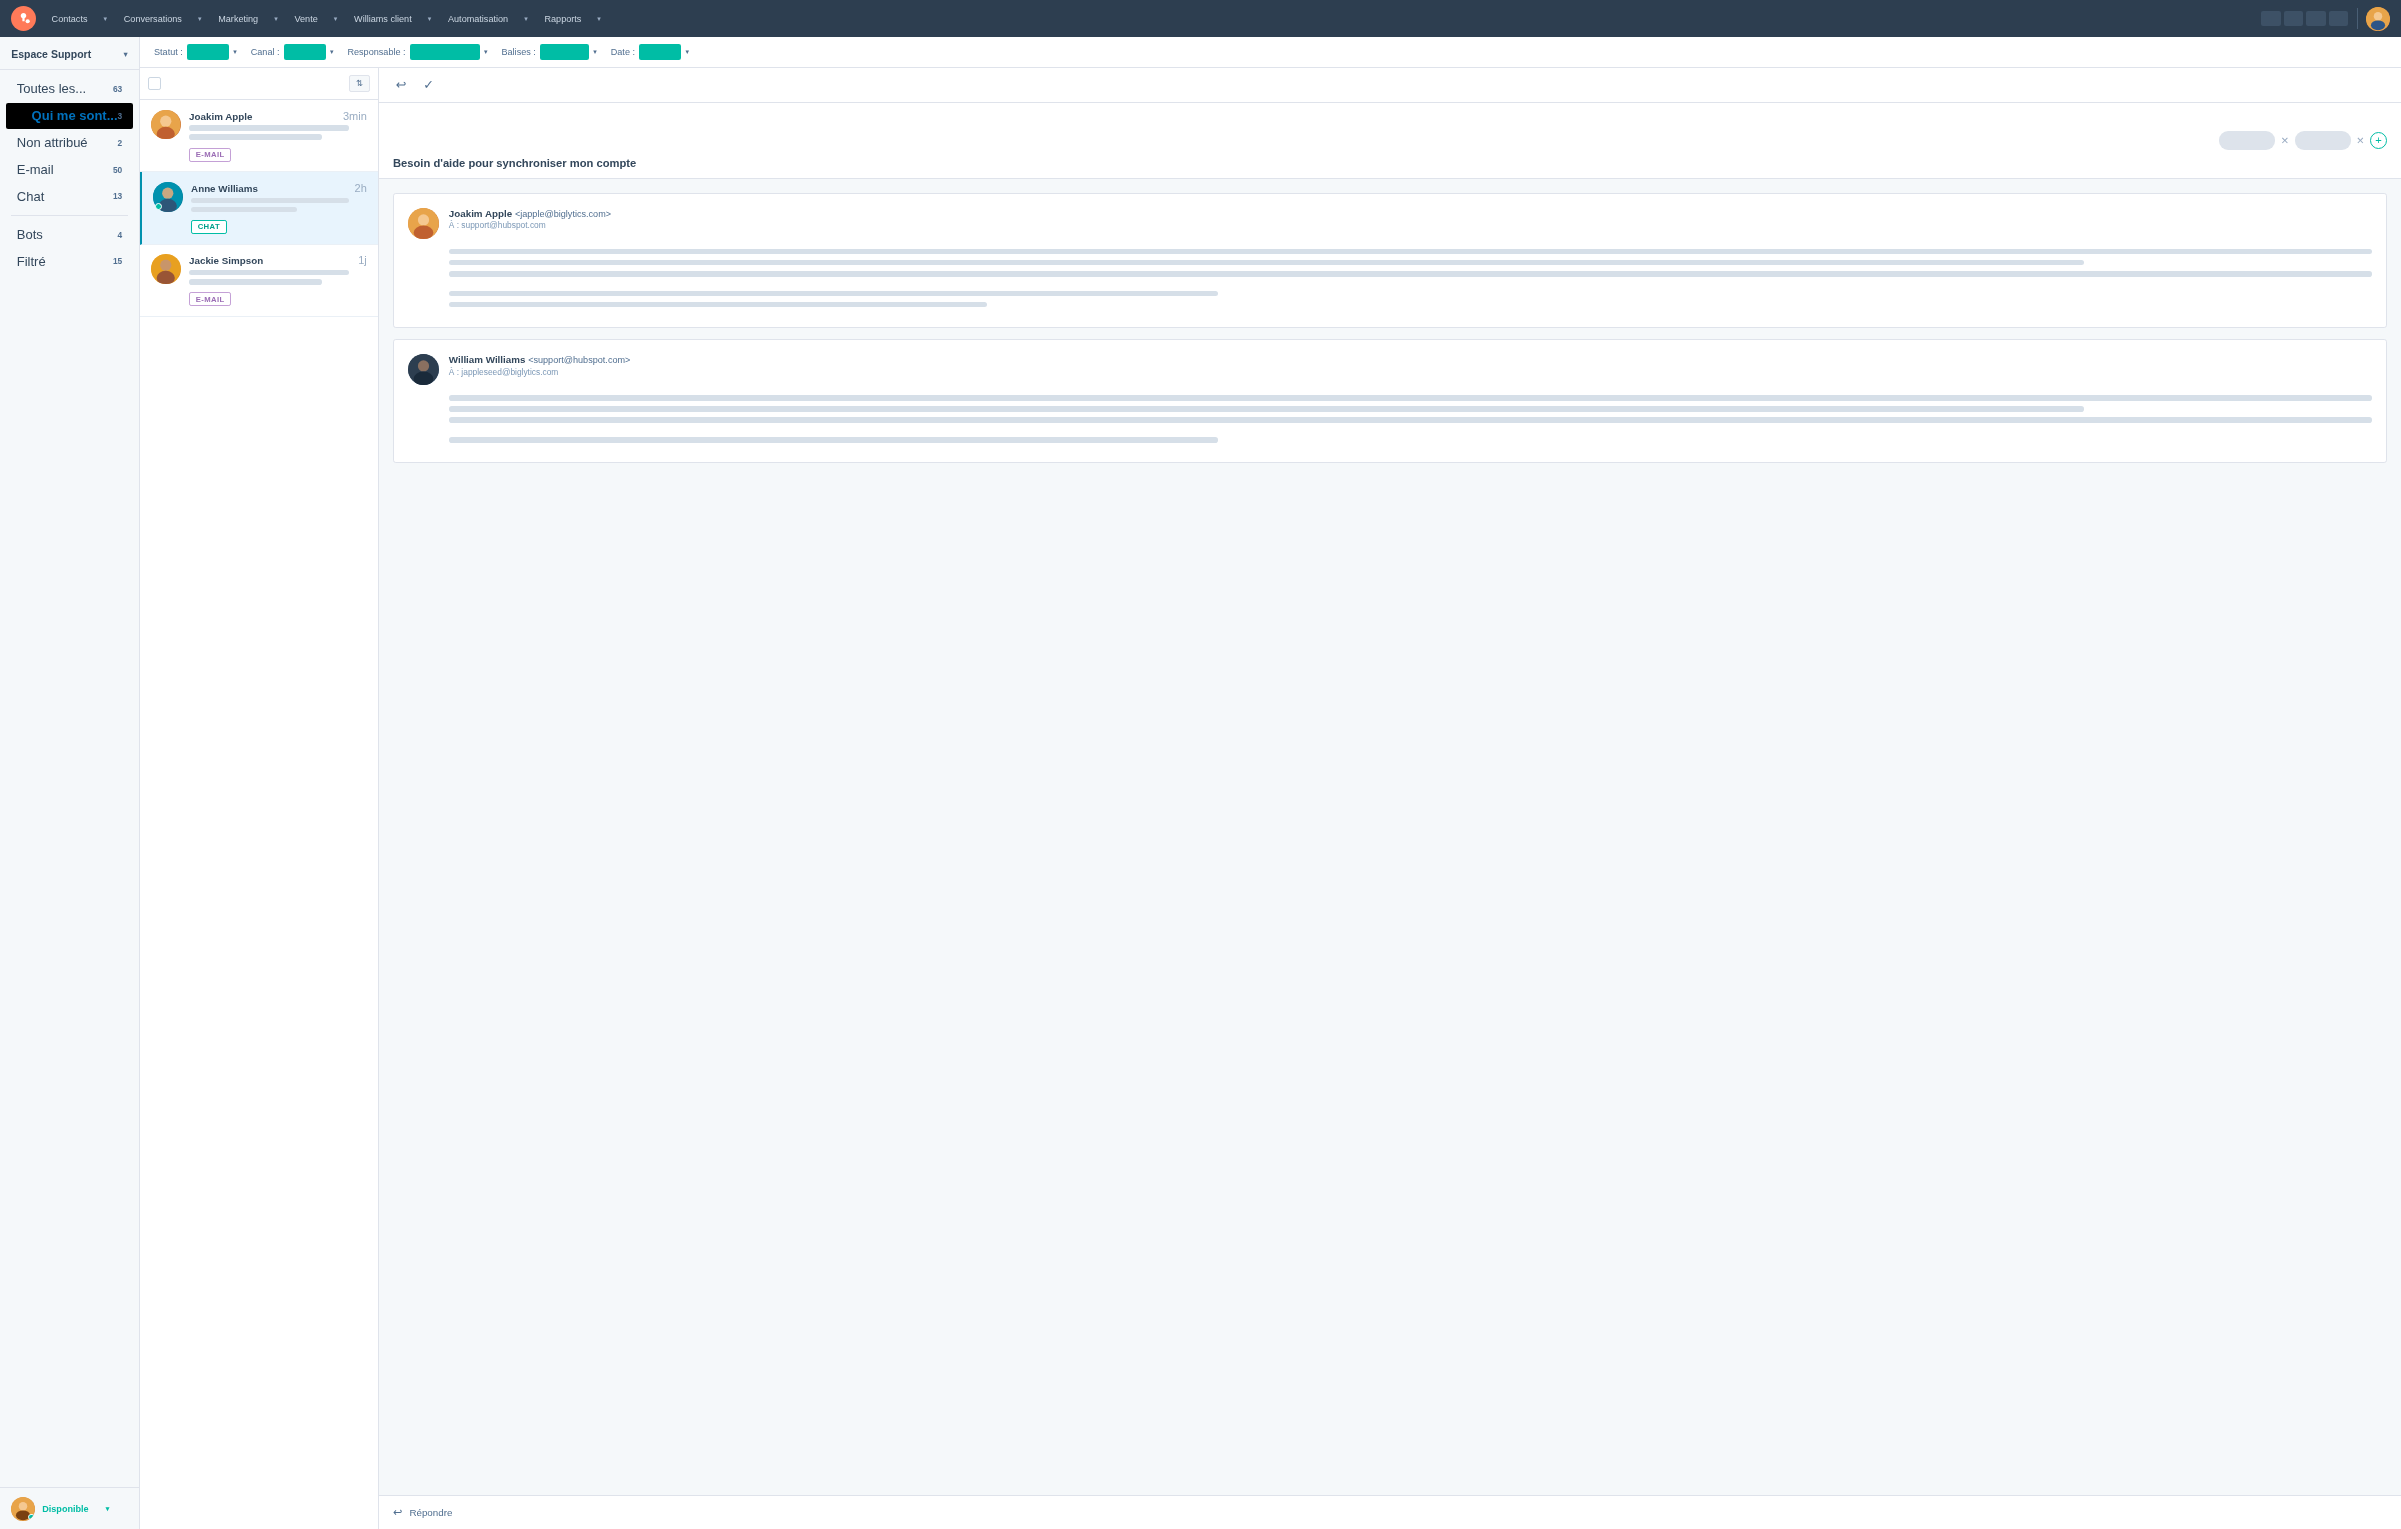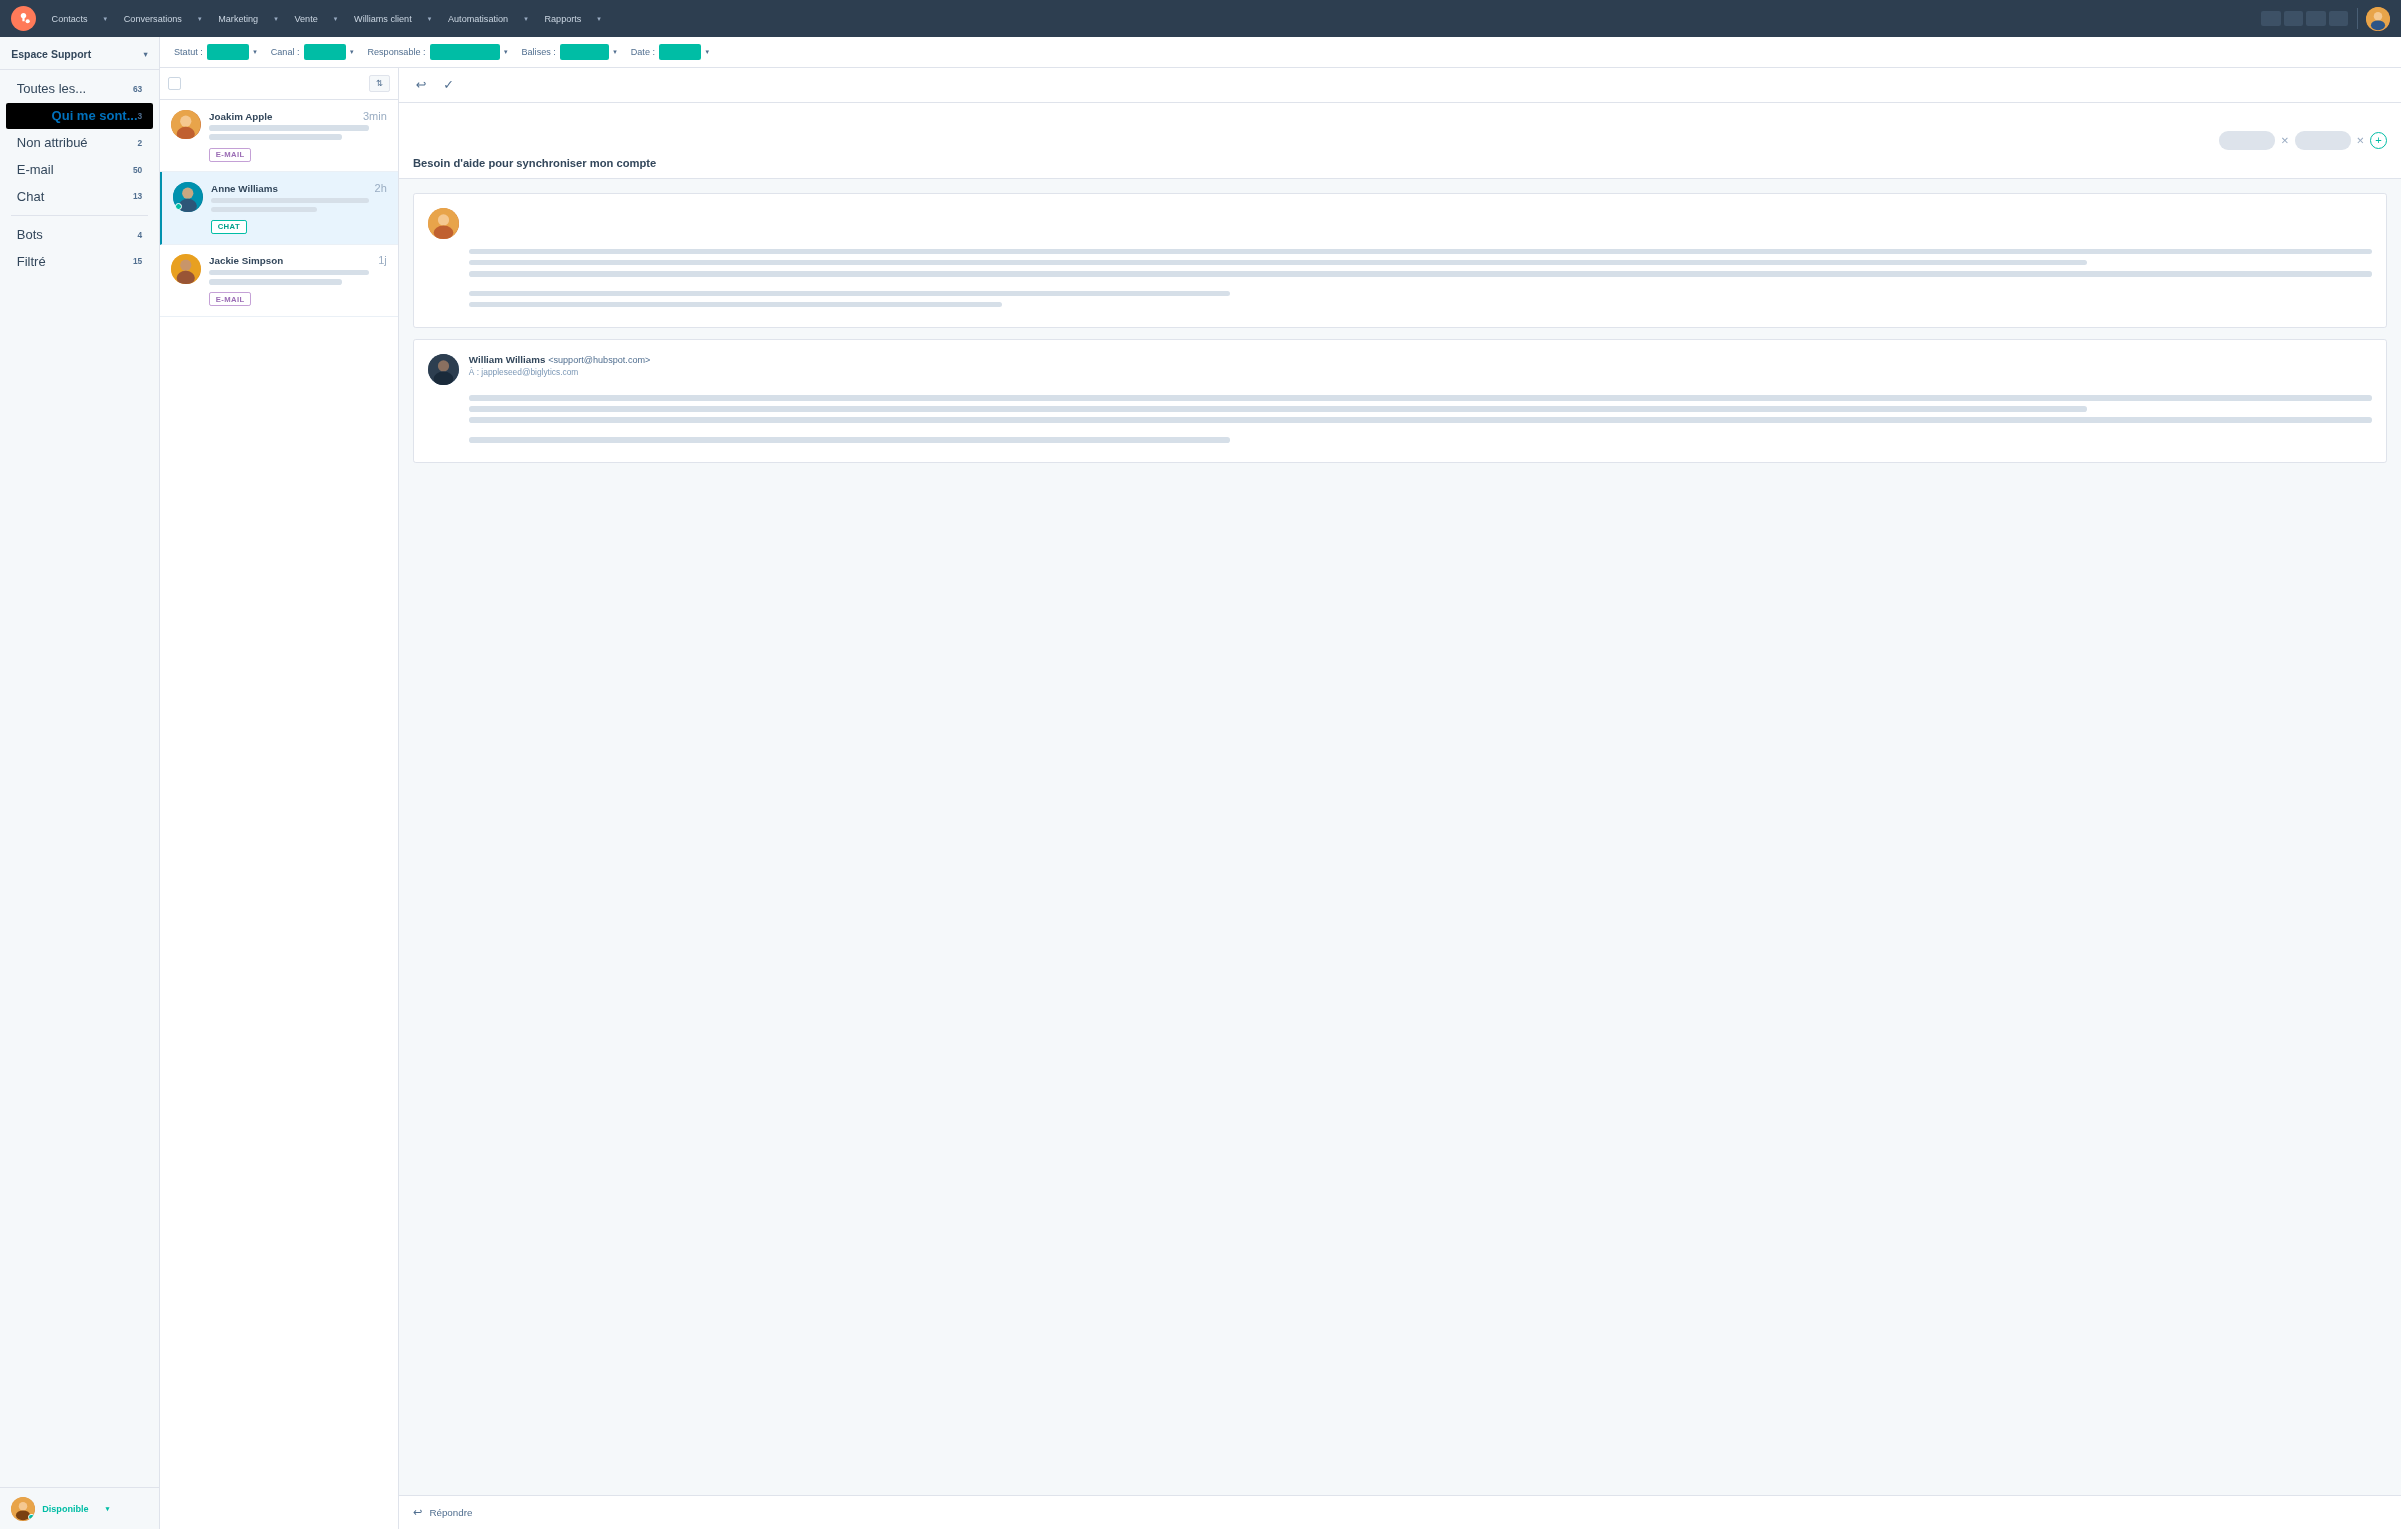--- a/index.html
+++ b/index.html
@@ -52,21 +52,21 @@
     }
 
     
     .main-layout {
       display: flex;
       height: calc(100vh - 37px);
     }
 
     
     .sidebar {
-      width: 160px;
+      width: 140px;
       background: #f5f8fa;
       border-right: 0.7px solid #dfe3eb;
       display: flex;
       flex-direction: column;
       flex-shrink: 0;
     }
     .sidebar-header {
       padding: 11.2px 11.2px 8.4px;
       display: flex;
       align-items: center;
@@ -646,20 +646,27 @@
 
           <div class="msg-card">
             <div class="msg-header">
               <div class="msg-avatar orange">
                 <svg viewBox="0 0 44 44" width="31" height="31">
                   <circle cx="22" cy="22" r="22" fill="#e8a44a"></circle>
                   <circle cx="22" cy="17" r="8" fill="#f5c890"></circle>
                   <ellipse cx="22" cy="35" rx="14" ry="10" fill="#c06030"></ellipse>
                 </svg>
               </div>
+              <div class="msg-meta">
+                <div>
+                  <span class="msg-sender">Joakim Apple</span>
+                  <span class="msg-sender-email">&lt;japple@biglytics.com&gt;</span>
+                </div>
+                <div class="msg-to">À : support@hubspot.com</div>
+              </div>
             </div>
             <div class="msg-body">
               <div class="msg-line full"></div>
               <div class="msg-line long"></div>
               <div class="msg-line full"></div>
               <div class="msg-gap"></div>
               <div class="msg-line short"></div>
               <div class="msg-line xshort"></div>
             </div>
           </div>

